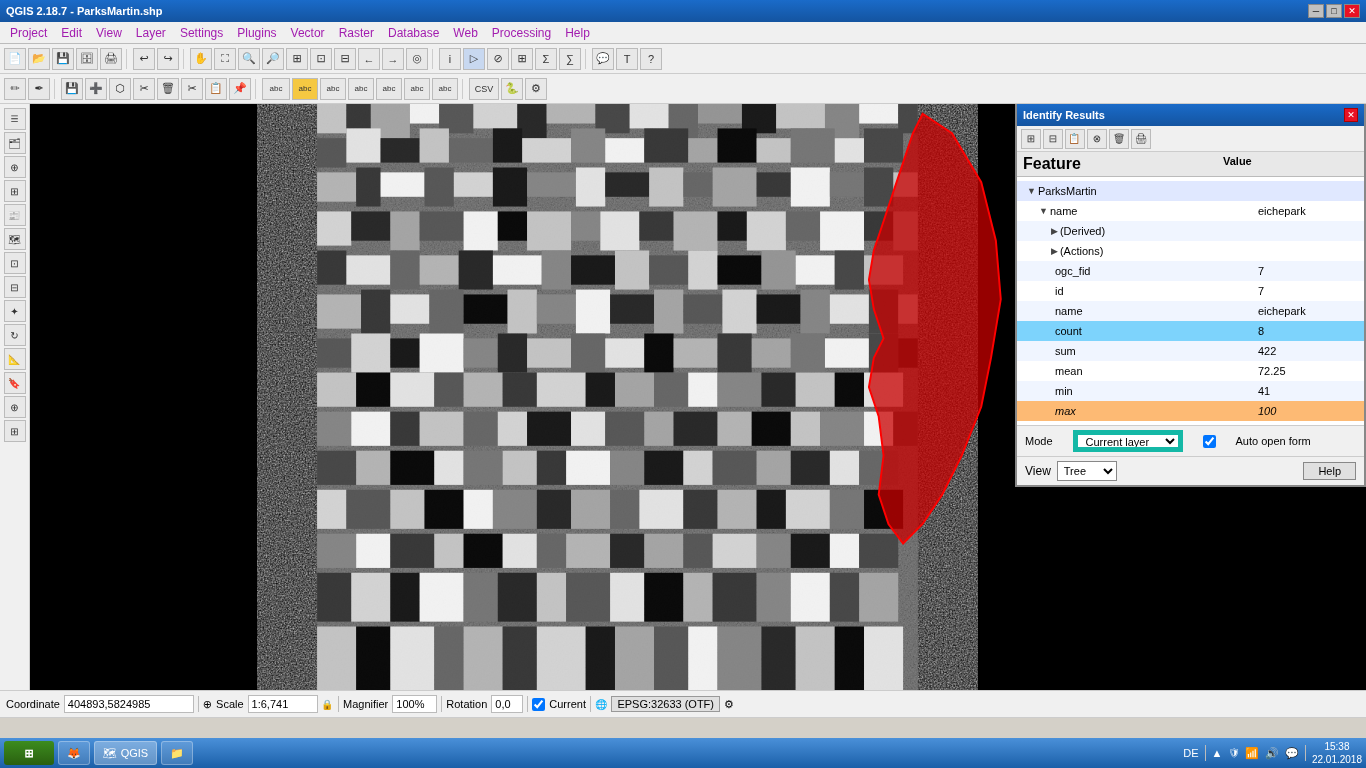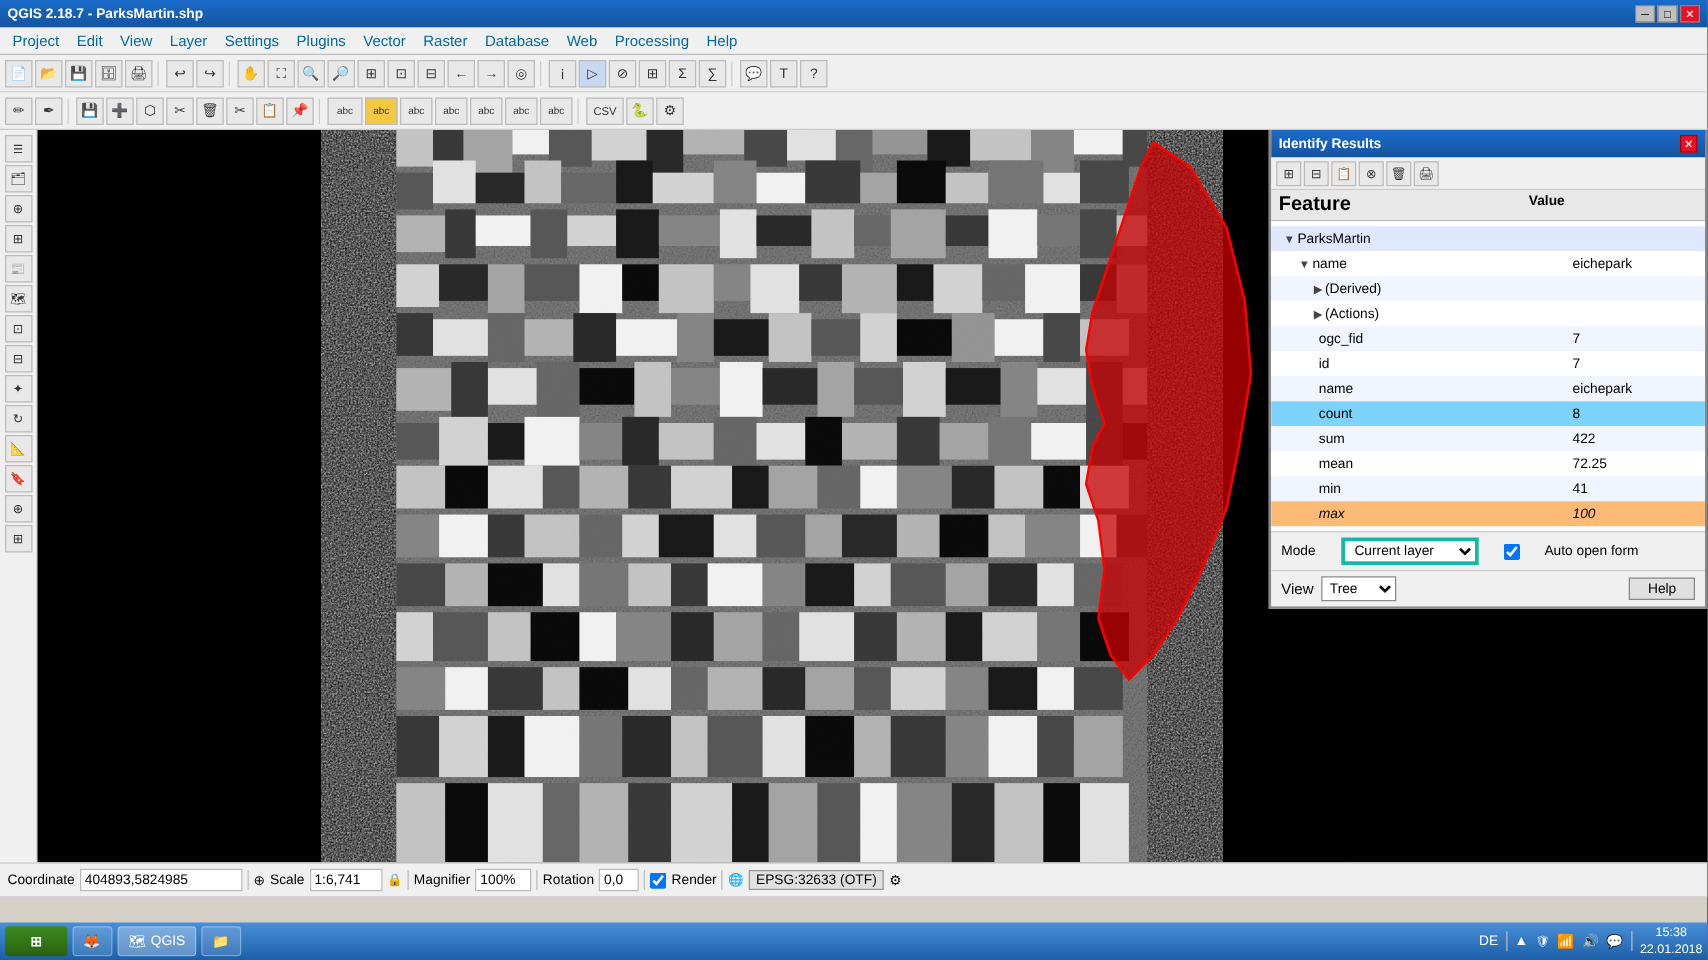--- a/index.html
+++ b/index.html
@@ -19,21 +19,21 @@
       cursor: pointer; color: black;
     }
     #titlebar .win-btn.close { background: #e81123; color: white; }
 
     
     #menubar {
       width: 100%; height: 22px; background: #f0f0f0; border-bottom: 1px solid #bbb;
       display: flex; align-items: center; padding: 0 4px; gap: 2px;
     }
     .menu-item {
-      padding: 2px 6px; font-size: 12px; cursor: pointer; color: #0369a1;
+      padding: 2px 6px; font-size: 12px; cursor: pointer; color: #a21caf;
     }
 
     
     .toolbar {
       width: 100%; height: 30px; background: #f0f0f0; border-bottom: 1px solid #ccc;
       display: flex; align-items: center; padding: 2px 4px; gap: 2px; flex-wrap: nowrap;
     }
     .toolbar-btn {
       width: 22px; height: 22px; background: #e8e8e8; border: 1px solid #bbb;
       display: flex; align-items: center; justify-content: center;
@@ -135,21 +135,21 @@
     .tree-label { color: #000; }
     .tree-value { color: #000; margin-left: auto; min-width: 100px; }
 
     
     #mode-row {
       display: flex; align-items: center; padding: 4px 8px; gap: 20px;
       background: #f0f0f0; border-top: 1px solid #ccc;
     }
     #mode-row label { font-size: 11px; }
     .mode-select {
-      height: 22px; font-size: 11px; background: white; border: 3px solid #14b8a6;
+      height: 22px; font-size: 11px; background: white; border: 5px solid #14b8a6;
       padding: 0 4px; min-width: 110px;
     }
     .auto-open-cb { width: 13px; height: 13px; }
     .help-btn {
       padding: 2px 14px; background: #e0e0e0; border: 1px solid #888;
       font-size: 11px; cursor: pointer;
     }
     .view-select {
       height: 20px; font-size: 11px; background: white; border: 1px solid #888;
       padding: 0 2px; min-width: 60px;
@@ -695,31 +695,31 @@
   </div>
 
 </div>
 
 <div id="statusbar" style="position:relative; bottom:auto; height:28px; display:flex; align-items:center; padding:0 6px; gap:4px; font-size:11px; background:#f0f0f0; border-top:1px solid #ccc; border-bottom:1px solid #ccc; width:100%;">
   <span>Coordinate</span>
   <input type="text" class="status-input" style="width: 130px;" value="404893,5824985">
   <span class="status-sep"></span>
   <span>⊕</span>
   <span>Scale</span>
-  <input type="text" class="status-input" style="width: 58px;" value="1:6,741">
+  <input type="text" class="status-input" style="width: 70px;" value="1:6,741">
   <span class="lock-icon">🔒</span>
   <span class="status-sep"></span>
   <span>Magnifier</span>
   <input type="text" class="status-input" style="width: 45px;" value="100%">
   <span class="status-sep"></span>
   <span>Rotation</span>
   <input type="text" class="status-input" style="width: 32px;" value="0,0">
   <span class="status-sep"></span>
   <input type="checkbox" class="status-checkbox" checked="" style="">
-  <span>Render</span>
+  <span>Current</span>
   <span class="status-sep"></span>
   <span style="font-size:10px; color:#555;">🌐</span>
   <span class="crs-badge">EPSG:32633 (OTF)</span>
   <span>⚙</span>
 </div>
 
 <div id="taskbar">
   <div class="taskbar-start">
     <span>⊞</span>
   </div>

